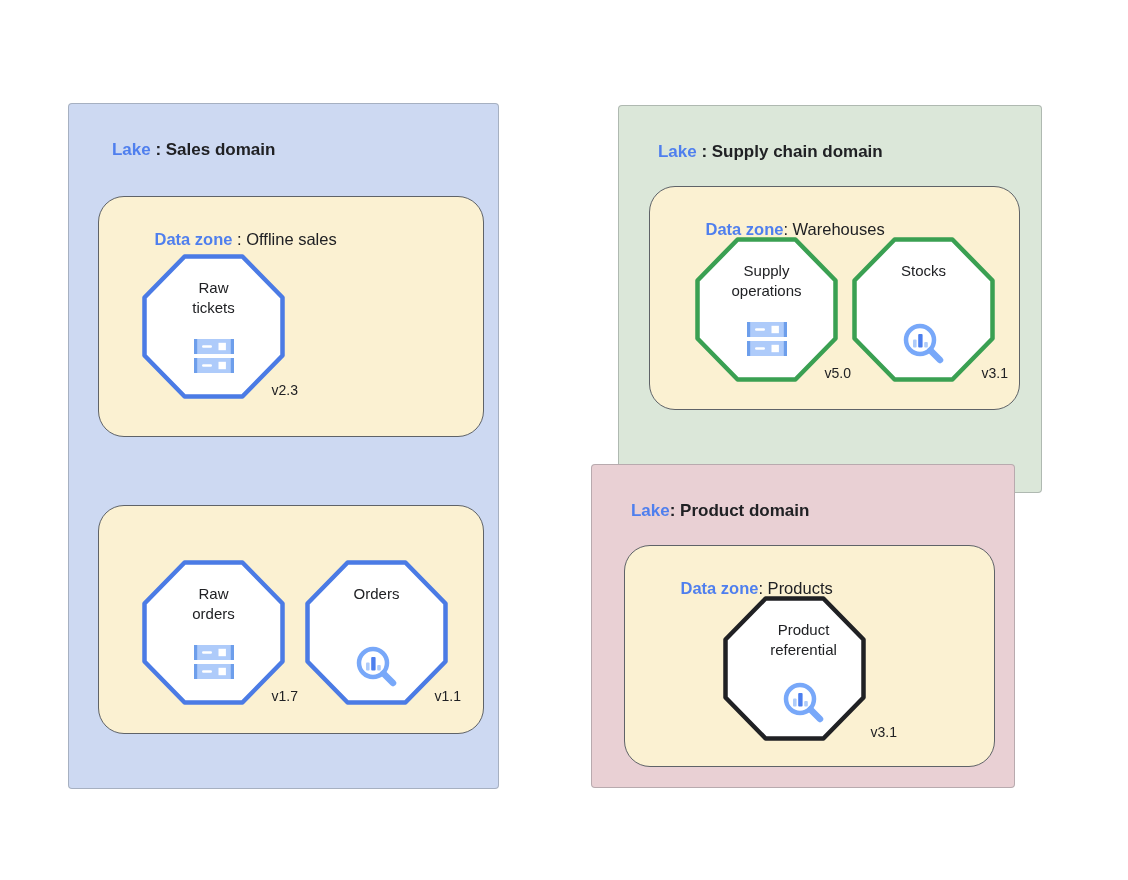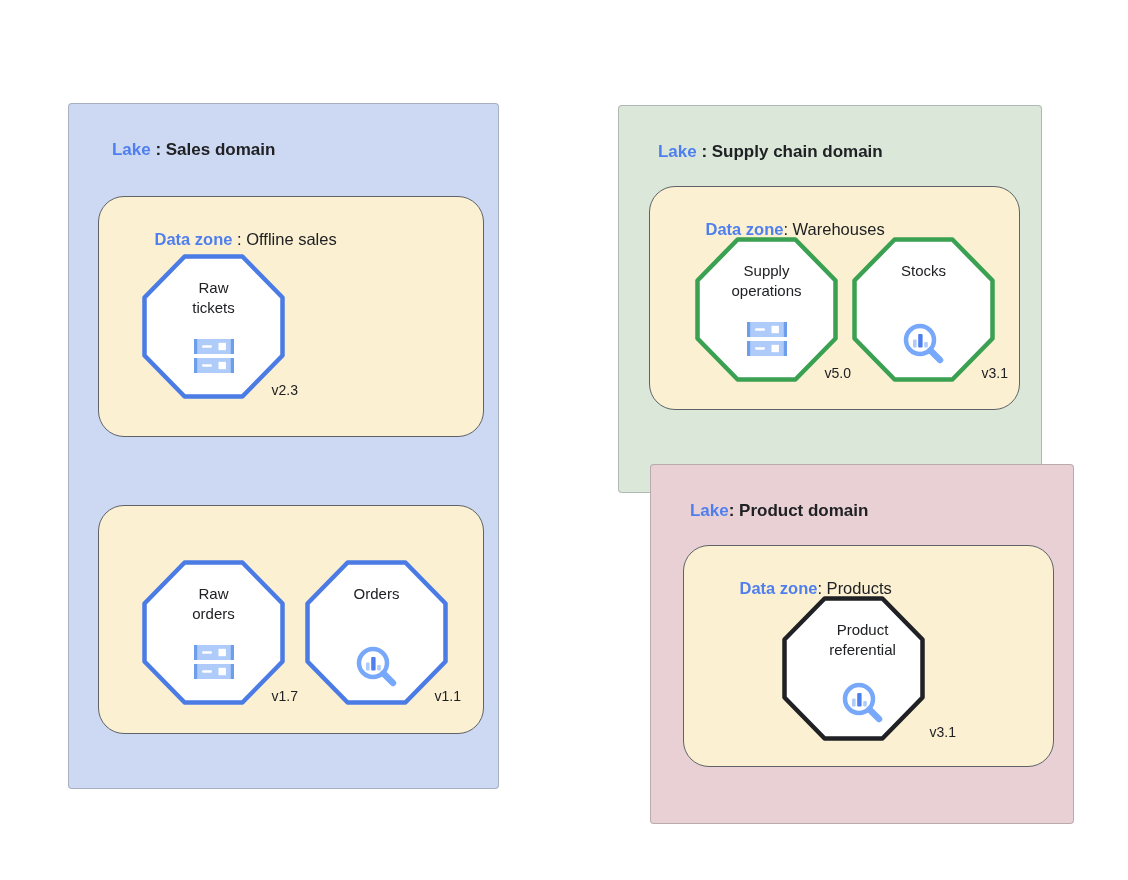--- a/index.html
+++ b/index.html
@@ -164,21 +164,21 @@
           <rect x="12" y="18.5" width="3.6" height="8" rx="1" style="fill:var(--icon-light)"></rect>
           <rect x="17.2" y="13" width="4.4" height="13.5" rx="1" style="fill:var(--icon-dark)"></rect>
           <rect x="23.2" y="21" width="3.6" height="5.5" rx="1" style="fill:var(--icon-light)"></rect>
         </svg>
       </span>
       <div class="oct-version">v3.1</div>
     </div>
   </div>
 </div>
 
-<div class="lake" style="left:650px;top:464px;width:424px;height:360px;background:var(--lake-pink);">
+<div class="lake" style="left:591px;top:464px;width:424px;height:324px;background:var(--lake-pink);">
   <div class="lake-title" style="left:20px;top:16px;">
     <span class="accent">Lake</span><span>: Product domain</span>
   </div>
 
   <div class="zone" style="left:32px;top:80px;width:371px;height:222px;">
     <div class="zone-title">
       <span class="accent">Data zone</span><span>: Products</span>
     </div>
 
     <div class="oct oct-black" style="left:98px;top:50px;padding-left:18px;">

